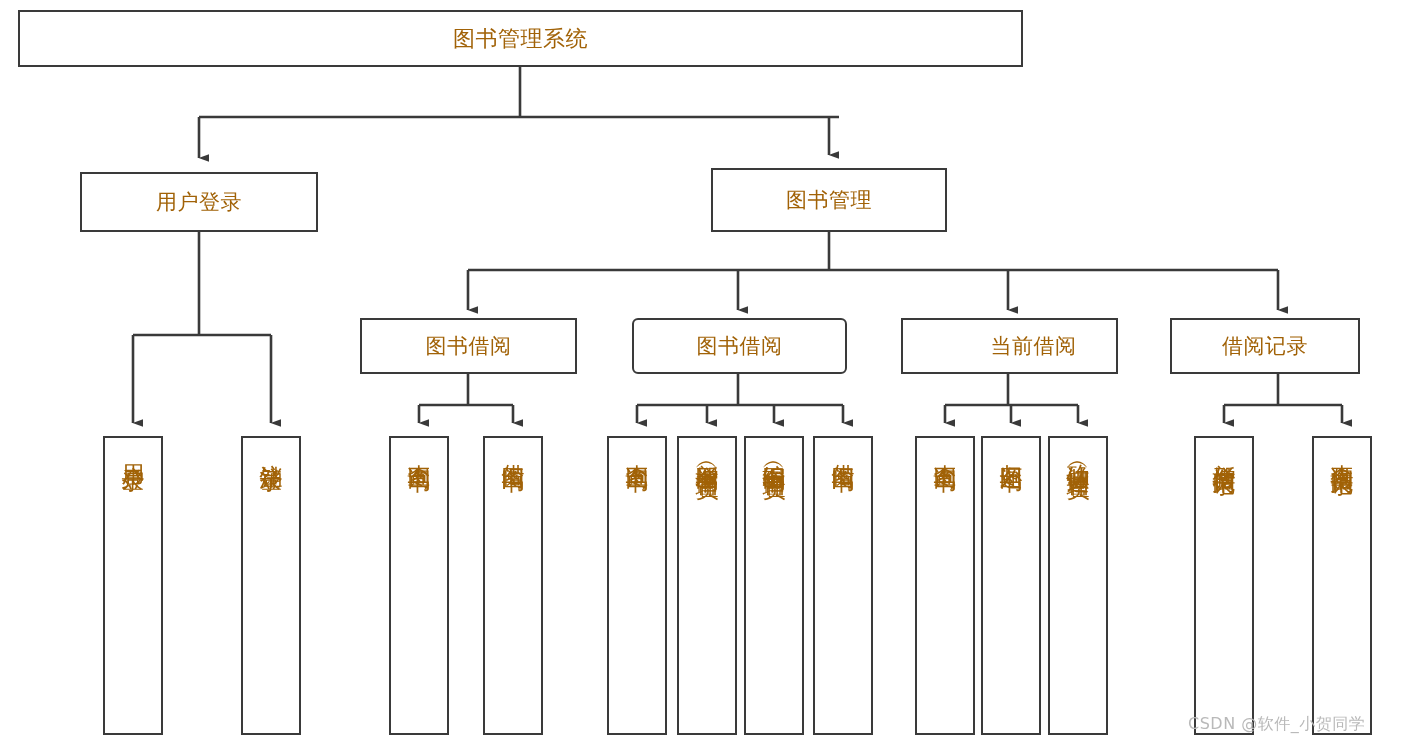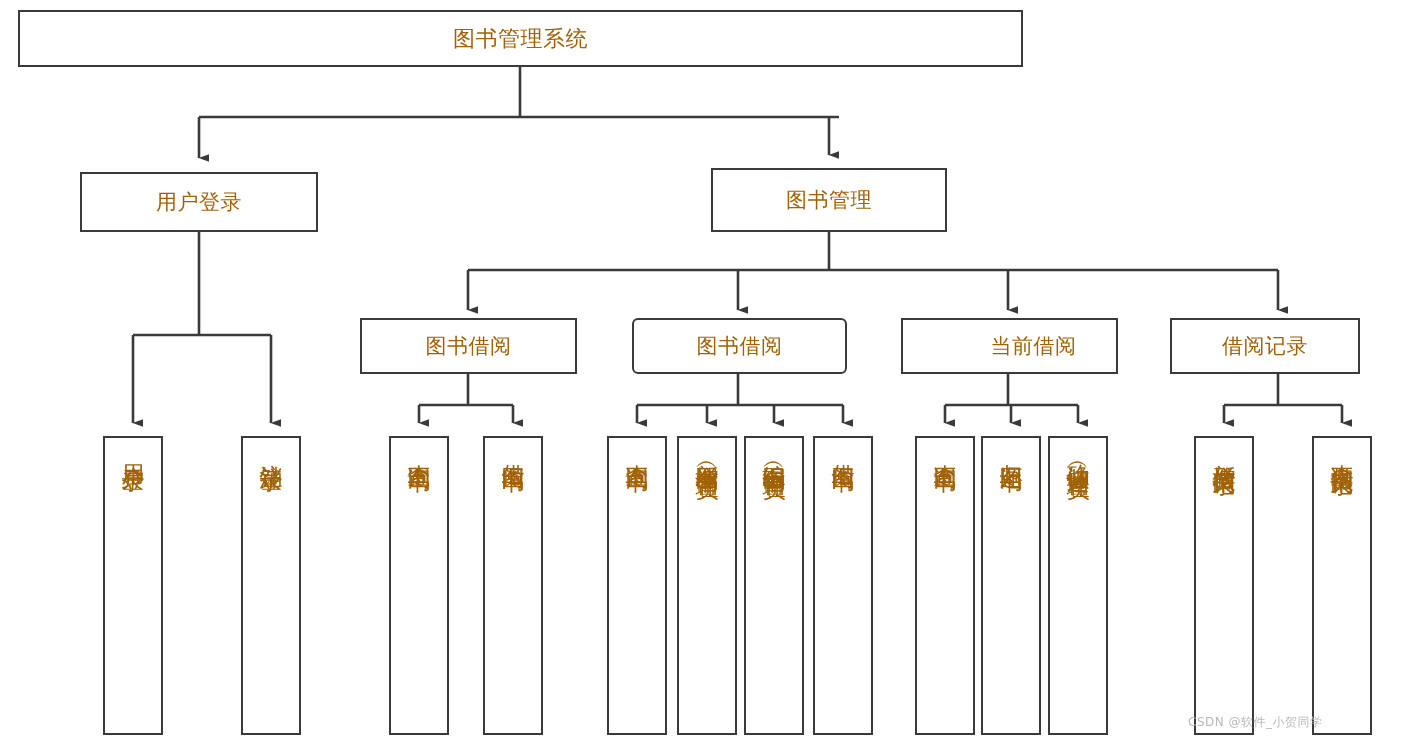--- a/index.html
+++ b/index.html
@@ -54,21 +54,21 @@
     text-orientation: upright;
     font-size: 23px;
     letter-spacing: 2px;
     line-height: 1;
   }
   .node.root .lbl { font-size: 22px; }
   .watermark {
     position: absolute;
     left: 1188px;
     top: 714px;
-    font-size: 12px;
+    font-size: 16px;
     color: #b9b9b9;
     white-space: nowrap;
     letter-spacing: 0.5px;
   }
 </style>
 </head>
 <body>
 
 <div id="canvas">
 

